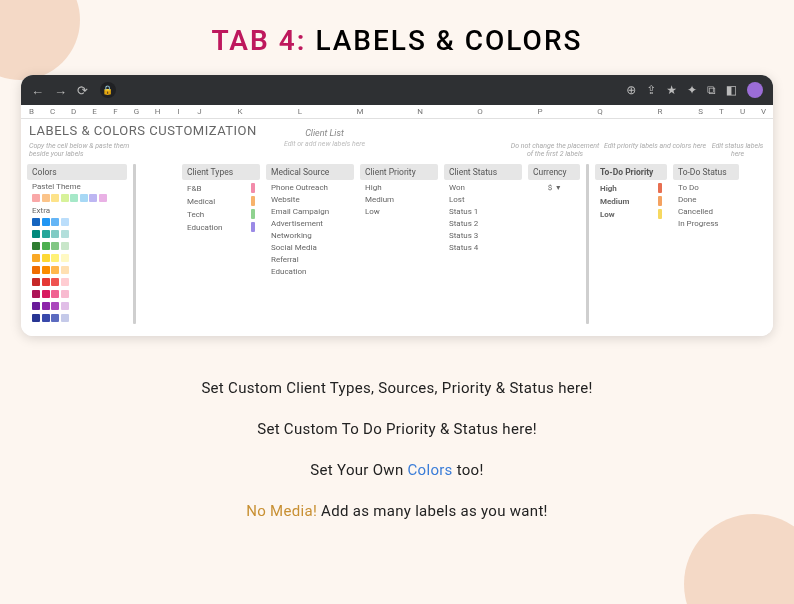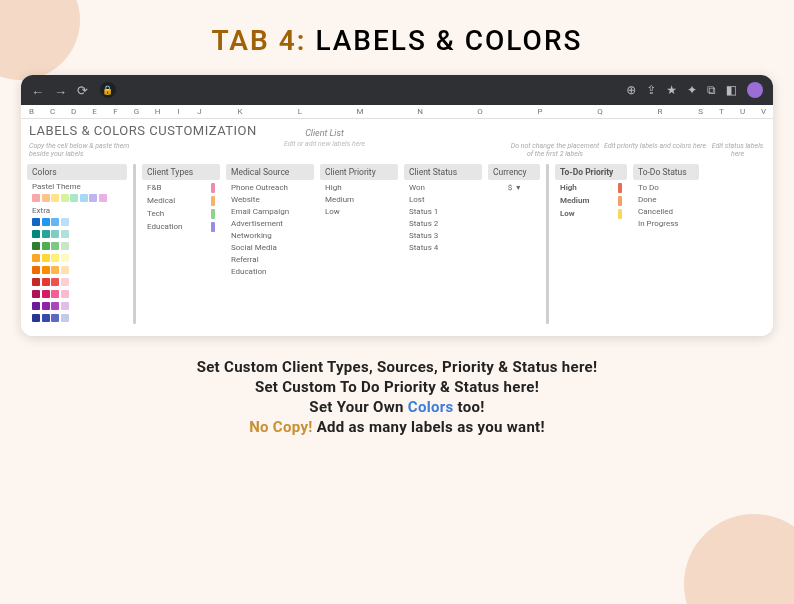--- a/index.html
+++ b/index.html
@@ -1,20 +1,20 @@
 <!DOCTYPE html>
 <html><head>
 <meta charset="utf-8">
 <style>
 *{margin:0;padding:0;box-sizing:border-box;font-family:-apple-system,BlinkMacSystemFont,"Segoe UI",Roboto,sans-serif}
 body{width:794px;height:604px;background:#fdf6f0;position:relative;overflow:hidden}
 .blob-tl{position:absolute;top:-40px;left:-40px;width:120px;height:120px;background:#f4d9c6;border-radius:50%;z-index:0}
 .blob-br{position:absolute;bottom:-50px;right:-30px;width:140px;height:140px;background:#f4d9c6;border-radius:50%;z-index:0}
 .page-title{text-align:center;padding:24px 0 18px;font-size:28px;font-weight:500;letter-spacing:2px;position:relative;z-index:1}
-.page-title .accent{color:#a16207;font-weight:600}
+.page-title .accent{color:#be185d;font-weight:600}
 .browser{width:752px;margin:0 auto;border-radius:12px;overflow:hidden;box-shadow:0 2px 12px rgba(0,0,0,.15);position:relative;z-index:1;background:#fff}
 .chrome-bar{background:#2e3033;height:30px;display:flex;align-items:center;padding:0 10px;gap:12px}
 .nav-group{display:flex;gap:10px;color:#bbb;font-size:13px}
 .nav-arrow{cursor:pointer}
 .url-lock{background:#202124;width:16px;height:16px;border-radius:50%;display:flex;align-items:center;justify-content:center;color:#bbb;font-size:9px}
 .right-icons{margin-left:auto;display:flex;gap:10px;align-items:center;color:#bbb;font-size:12px}
 .avatar{width:16px;height:16px;border-radius:50%;background:#9b6dd7}
 .col-letters{display:flex;background:#fff;border-bottom:1px solid #e0e0e0;font-size:8px;color:#777;height:14px;align-items:center}
 .col-letters span{width:21px;text-align:center;flex:none}
 .col-letters span.wide{width:60px}
@@ -23,30 +23,30 @@
 .hints{display:flex;font-size:7px;color:#aaa;font-style:italic;padding:0 2px 6px}
 .hints .h1{width:110px}
 .hints .h2{flex:1;text-align:center}
 .hints .h3{width:110px;text-align:center}
 .client-list-label{text-align:center;font-size:9px;font-style:italic;color:#888;margin-top:-14px;margin-bottom:2px}
 .client-list-sub{text-align:center;font-size:7px;font-style:italic;color:#bbb;margin-bottom:4px}
 .cols{display:flex;gap:6px;align-items:flex-start}
 .block{background:#fff}
 .block-hd{background:#e6e6e6;color:#555;font-size:8.5px;padding:3px 5px;border-radius:2px}
 .block-body{padding:1px 0}
-.row{display:flex;align-items:center;padding:1.5px 5px;font-size:8px;color:#666;white-space:nowrap}
+.row{display:flex;align-items:flex-end;padding:1.5px 5px;font-size:8px;color:#666;white-space:nowrap}
 .row .lbl{flex:1}
 .color-chip{width:4px;height:10px;border-radius:1px}
 .divider{width:3px;background:#cfcfcf;border-radius:1px;align-self:stretch;min-height:130px}
 .colors-block{width:100px}
 .swatch-grid{display:grid;grid-template-columns:repeat(8,8px);gap:1.5px;padding:2px 5px}
 .sw{width:8px;height:8px;border-radius:1px}
 .extra-grid{display:grid;grid-template-columns:repeat(4,8px);gap:1.5px;padding:2px 5px}
 .captions{padding:20px 40px 0;text-align:center;position:relative;z-index:1}
-.captions p{font-size:15px;color:#222;font-weight:700;margin:2px 0;letter-spacing:.3px}
+.captions p{font-size:15px;color:#222;font-weight:400;margin:23px 0;letter-spacing:.3px}
 .captions .blue{color:#3b7dd8}
 .captions .orange{color:#c89033}
 </style>
 </head>
 <body>
 
 <div class="blob-tl"></div>
 <div class="blob-br"></div>
 
 <h1 class="page-title">
@@ -179,21 +179,21 @@
             <div class="sw" style="background: rgb(225, 190, 231);"></div>
           </div>
           <div class="extra-grid">
             <div class="sw" style="background: rgb(40, 53, 147);"></div>
             <div class="sw" style="background: rgb(57, 73, 171);"></div>
             <div class="sw" style="background: rgb(92, 107, 192);"></div>
             <div class="sw" style="background: rgb(197, 202, 233);"></div>
           </div>
         </div>
         <div class="divider"></div>
-        <div class="block" style="width: 78px;">
+        <div class="block" style="width: 78px; margin-left: 40px;">
           <div class="block-hd">Client Types</div>
           <div class="block-body">
             <div class="row">
               <span class="lbl">F&amp;B</span>
               <span class="color-chip" style="background: rgb(242, 139, 170);"></span>
             </div>
             <div class="row">
               <span class="lbl">Medical</span>
               <span class="color-chip" style="background: rgb(247, 178, 107);"></span>
             </div>
@@ -317,14 +317,14 @@
           </div>
         </div>
       </div>
   </div>
 </div>
 
 <div class="captions">
   <p>Set Custom Client Types, Sources, Priority &amp; Status here!</p>
   <p>Set Custom To Do Priority &amp; Status here!</p>
   <p><span>Set Your Own </span><span class="blue">Colors</span><span> too!</span></p>
-  <p><span class="orange">No Copy!</span><span> Add as many labels as you want!</span></p>
+  <p><span class="orange">No Media!</span><span> Add as many labels as you want!</span></p>
 </div>
 
 </body></html>

